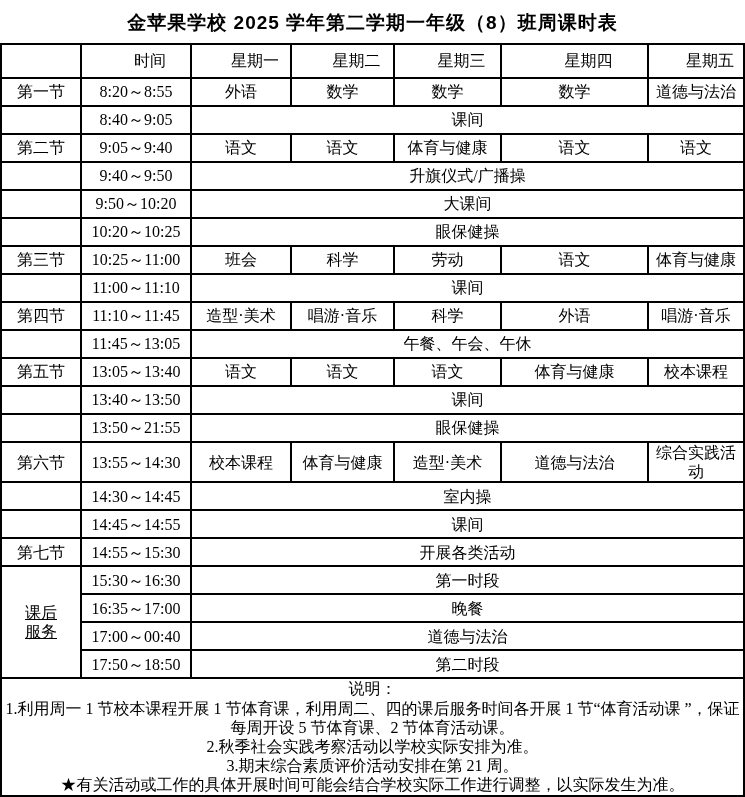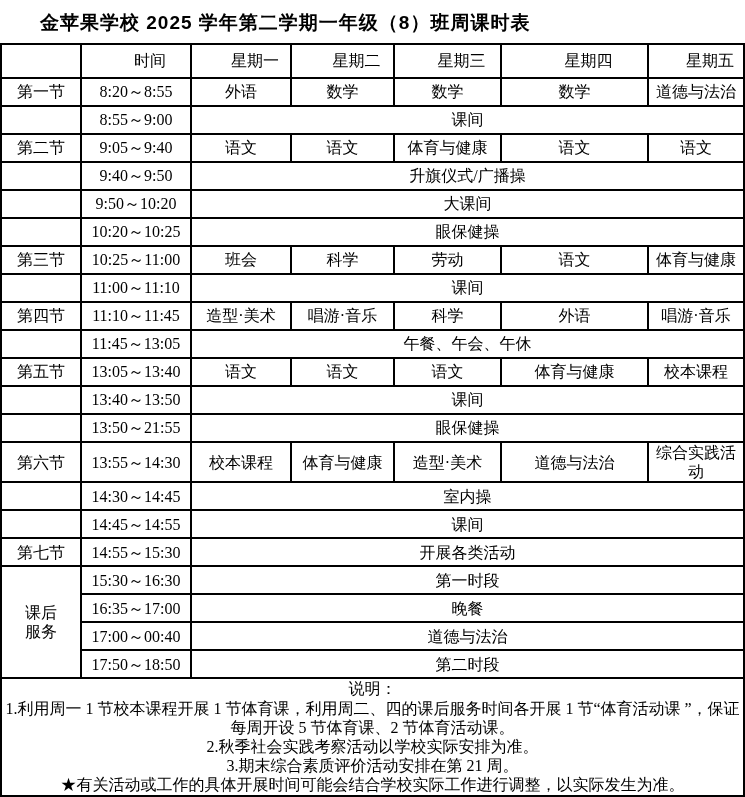--- a/index.html
+++ b/index.html
@@ -1,36 +1,35 @@
 <!DOCTYPE html>
 <html><head>
 <meta charset="utf-8">
 <style>
   html,body{margin:0;padding:0;}
   body{
     width:745px;height:797px;background:#ffffff;overflow:hidden;
     font-family:"Liberation Serif","DejaVu Serif",serif;color:#000;
   }
   .page-title{
-    font-weight:bold;font-size:19px;letter-spacing:1px;
+    text-align:center;font-weight:bold;font-size:19px;letter-spacing:1px;
     font-family:"Liberation Sans","DejaVu Sans",sans-serif;
     padding:10px 0 7px 0;
-    margin-left:40px;
   }
   table.schedule{
     border-collapse:collapse;table-layout:fixed;width:743px;margin:0 auto;
   }
   table.schedule th, table.schedule td{
     border:2px solid #000;text-align:center;vertical-align:middle;
     font-size:16px;font-weight:normal;padding:0;height:26px;
     overflow:hidden;line-height:1.2;
   }
   table.schedule th{height:32px;padding-left:28px;}
   td.small-text{font-size:12px;border-radius:15px;}
-  td.multiline{white-space:pre-line;line-height:1.7;font-size:16px;}
+  td.multiline{white-space:pre-line;line-height:1.7;font-size:16px;text-decoration:underline;}
   td.notes-cell{
     text-align:left;vertical-align:top;height:150px;
     padding:5px 8px 4px 6px;font-size:16px;line-height:1.55;margin-top:47px;
   }
   .note-line{margin:0;}
   .next-table-fragment{
     position:relative;width:743px;height:7px;margin:0 auto;
     border-left:2px solid #000;border-right:2px solid #000;
     background:#fff;
   }
@@ -66,21 +65,21 @@
         <td>第一节</td>
         <td>8:20～8:55</td>
         <td>外语</td>
         <td>数学</td>
         <td>数学</td>
         <td>数学</td>
         <td>道德与法治</td>
       </tr>
       <tr>
         <td></td>
-        <td>8:55～9:00</td>
+        <td>8:40～9:05</td>
         <td colspan="5">课间</td>
       </tr>
       <tr>
         <td>第二节</td>
         <td>9:05～9:40</td>
         <td>语文</td>
         <td>语文</td>
         <td>体育与健康</td>
         <td>语文</td>
         <td>语文</td>

